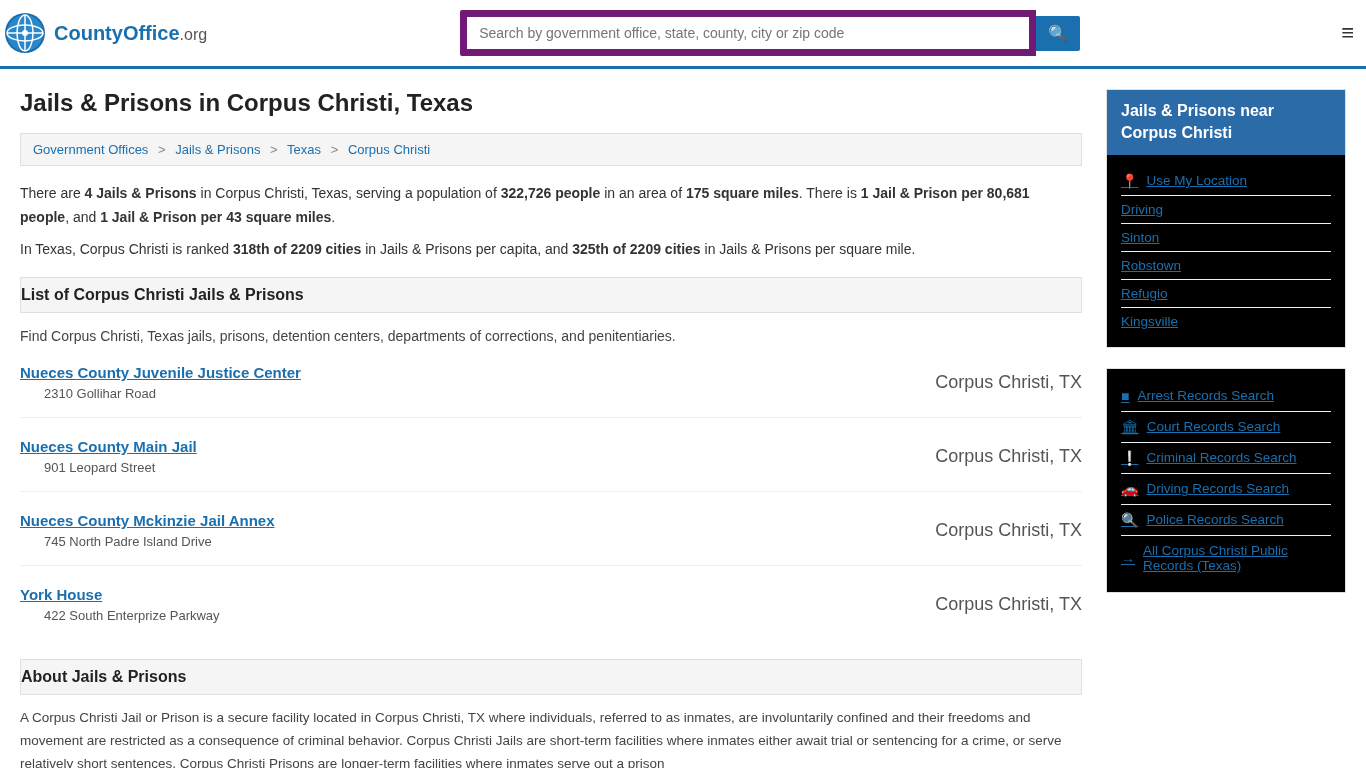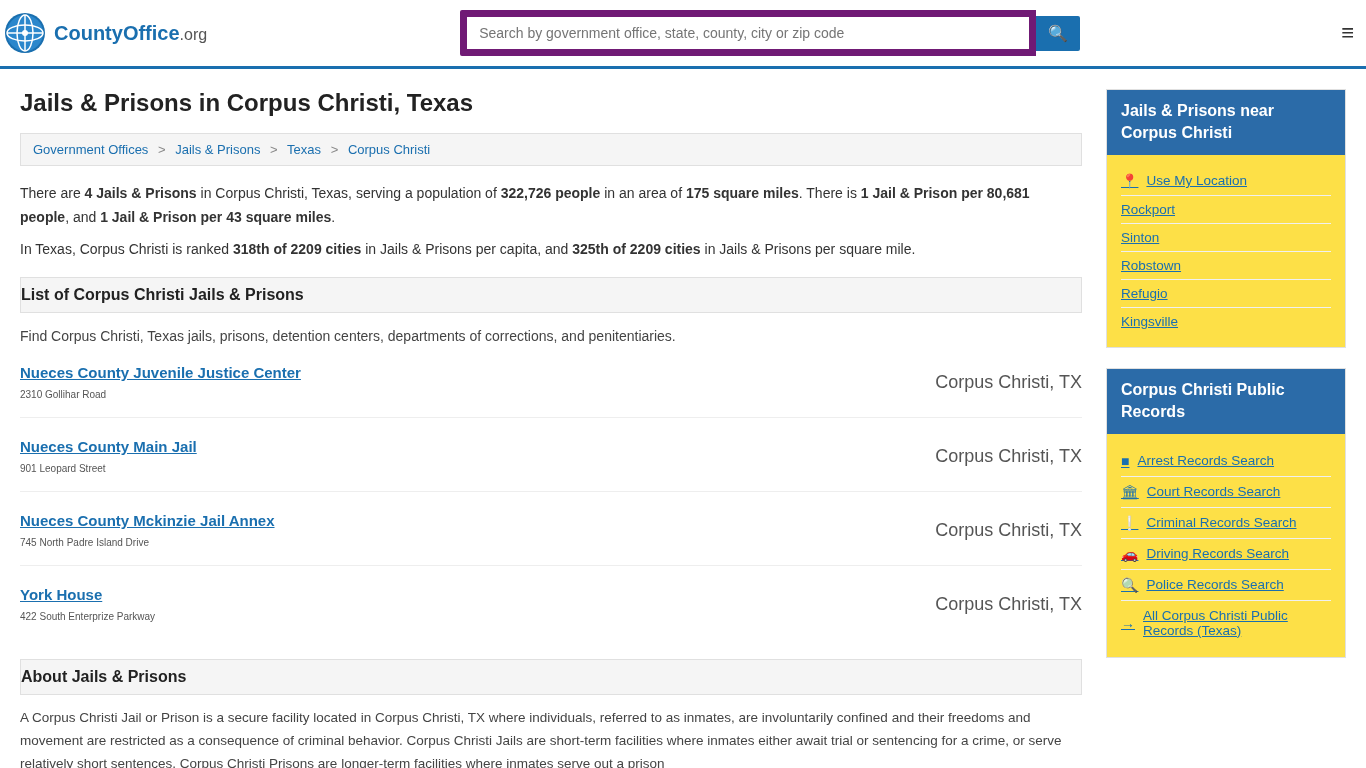--- a/index.html
+++ b/index.html
@@ -136,38 +136,38 @@
     .jail-left { flex: 1; }
     .jail-name {
       color: #1a6faf;
       text-decoration: underline;
       font-weight: bold;
       font-size: 15px;
       cursor: pointer;
       display: block;
       margin-bottom: 4px;
     }
-    .jail-address { color: #555; font-size: 10px; }
+    .jail-address { color: #555; font-size: 13px; margin-left: 24px; }
     .jail-city { color: #555; font-size: 18px; min-width: 150px; text-align: left; padding-left: 20px; }
 
     
     #about-section {
       margin-top: 8px;
     }
     #about-text {
       line-height: 1.7;
       color: #444;
       font-size: 13.5px;
     }
 
     
     .sidebar-card {
       border: 1px solid #e0e0e0;
       margin-bottom: 20px;
-      background: #fde047;
+      background: #000000;
     }
     .sidebar-card-header {
       background: #2b6ba8;
       color: #fff;
       font-size: 16px;
       font-weight: bold;
       padding: 10px 14px;
       line-height: 1.4;
     }
     .sidebar-card-body {
@@ -309,40 +309,39 @@
 
     <div class="sidebar-card">
       <div class="sidebar-card-header">Jails &amp; Prisons near Corpus Christi</div>
       <div class="sidebar-card-body">
         <div class="sidebar-link">
           <span class="sidebar-icon location-icon">📍</span>
           <span>Use My Location</span>
         </div>
         <div id="nearby-cities-list">
         <div class="sidebar-link">
-              <span>Rockport</span>
+              <span>Driving</span>
             </div>
             <div class="sidebar-link">
               <span>Sinton</span>
             </div>
             <div class="sidebar-link">
               <span>Robstown</span>
             </div>
             <div class="sidebar-link">
               <span>Refugio</span>
             </div>
             <div class="sidebar-link">
               <span>Kingsville</span>
             </div>
           </div>
       </div>
     </div>
 
     <div class="sidebar-card">
-      <div class="sidebar-card-header">Corpus Christi Public Records</div>
       <div class="sidebar-card-body">
         <div id="public-records-list">
         <div class="pr-link">
     <span class="pr-icon">■</span>
     <span>Arrest Records Search</span>
   </div>
             <div class="pr-link">
     <span class="pr-icon">🏛</span>
     <span>Court Records Search</span>
   </div>

